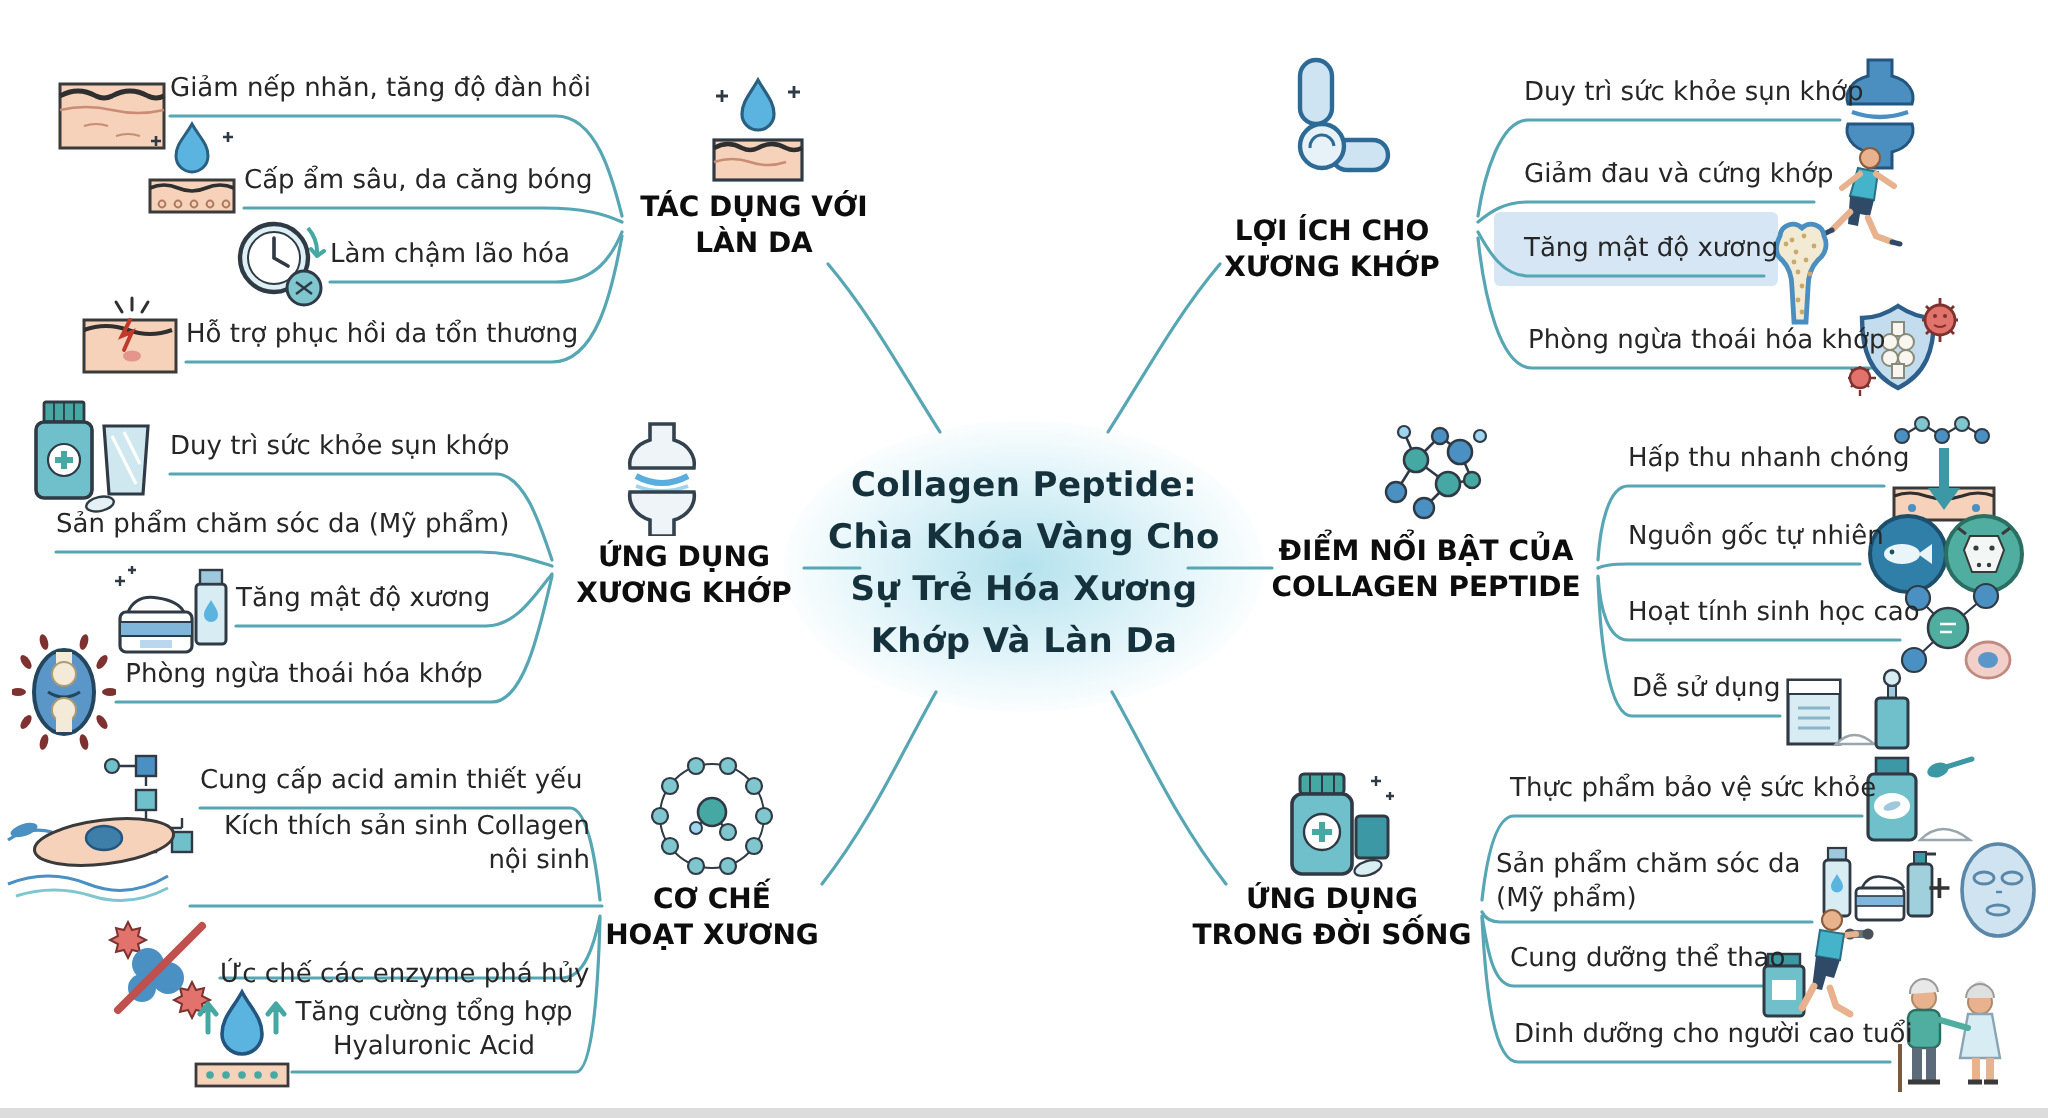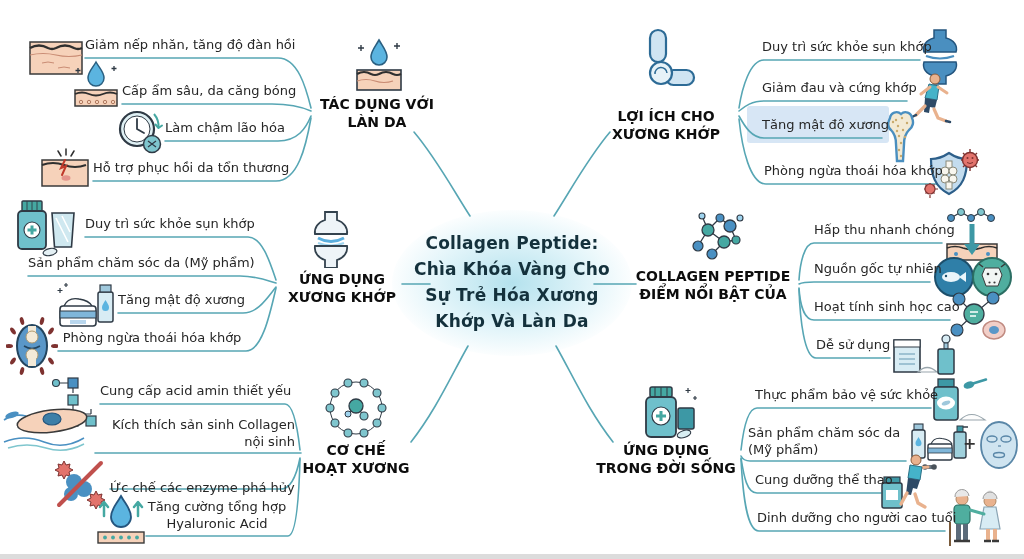--- a/index.html
+++ b/index.html
@@ -86,22 +86,22 @@
   </div>
   <div class="blabel" style="left:602px;top:96px;width:128px;margin-top:12px;">
     <div>LỢI ÍCH CHO</div>
       <div>XƯƠNG KHỚP</div>
   </div>
   <div class="blabel" style="left:282px;top:271px;width:120px;">
     <div>ỨNG DỤNG</div>
       <div>XƯƠNG KHỚP</div>
   </div>
   <div class="blabel" style="left:632px;top:268px;width:162px;">
-    <div>COLLAGEN PEPTIDE</div>
-      <div>ĐIỂM NỔI BẬT CỦA</div>
+    <div>ĐIỂM NỔI BẬT CỦA</div>
+      <div>COLLAGEN PEPTIDE</div>
   </div>
   <div class="blabel" style="left:300px;top:442px;width:112px;">
     <div>CƠ CHẾ</div>
       <div>HOẠT XƯƠNG</div>
   </div>
   <div class="blabel" style="left:596px;top:442px;width:140px;">
     <div>ỨNG DỤNG</div>
       <div>TRONG ĐỜI SỐNG</div>
   </div>
 
@@ -119,21 +119,21 @@
   <div class="item" style="left:28px;top:254px;width:212px;">Sản phẩm chăm sóc da (Mỹ phẩm)</div>
   <div class="item" style="left:118px;top:291px;width:125px;">Tăng mật độ xương</div>
   <div class="item" style="left:58px;top:329px;width:188px;">Phòng ngừa thoái hóa khớp</div>
 
   <div class="item" style="left:814px;top:221px;width:128px;">Hấp thu nhanh chóng</div>
   <div class="item" style="left:814px;top:260px;width:116px;">Nguồn gốc tự nhiên</div>
   <div class="item" style="left:814px;top:298px;width:136px;">Hoạt tính sinh học cao</div>
   <div class="item" style="left:816px;top:336px;width:74px;">Dễ sử dụng</div>
 
   <div class="item" style="left:100px;top:382px;width:185px;">Cung cấp acid amin thiết yếu</div>
-  <div class="item pre r" style="left:95px;top:416px;width:200px;text-align:right;">Kích thích sản sinh Collagen
+  <div class="item pre r" style="left:95px;top:405px;width:200px;text-align:right;">Kích thích sản sinh Collagen
 nội sinh</div>
   <div class="item" style="left:110px;top:467px;width:171px;margin-top:12px;">Ức chế các enzyme phá hủy</div>
   <div class="item" style="left:755px;top:386px;width:176px;">Thực phẩm bảo vệ sức khỏe</div>
 
   <div class="item pre" style="left:146px;top:498px;width:142px;">Tăng cường tổng hợp
 Hyaluronic Acid</div>
   <div class="item pre l" style="left:748px;top:424px;width:158px;">Sản phẩm chăm sóc da
 (Mỹ phẩm)</div>
   <div class="item" style="left:755px;top:471px;width:126px;">Cung dưỡng thể thao</div>
   <div class="item" style="left:757px;top:509px;width:188px;">Dinh dưỡng cho người cao tuổi</div>

